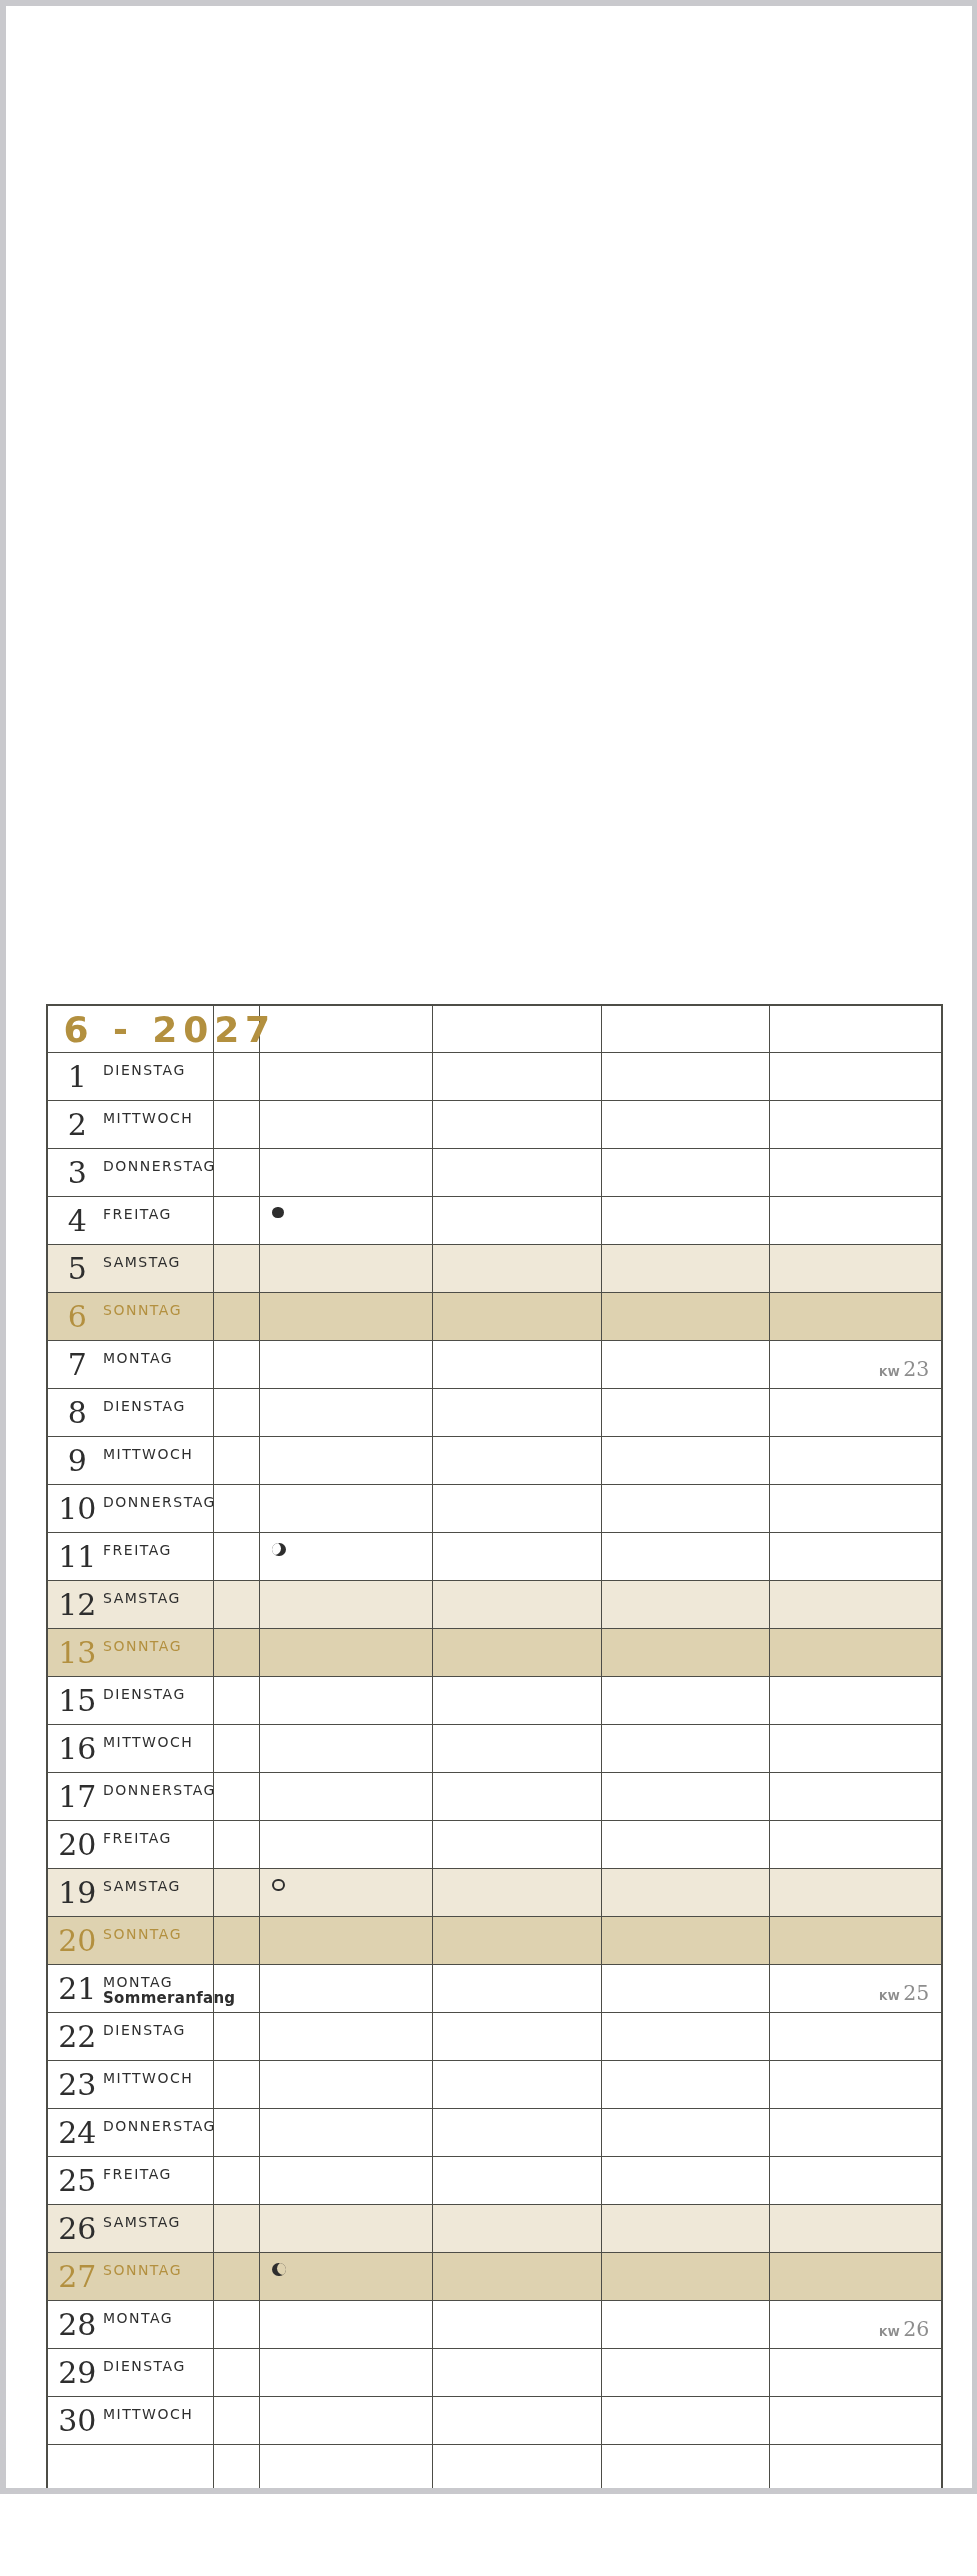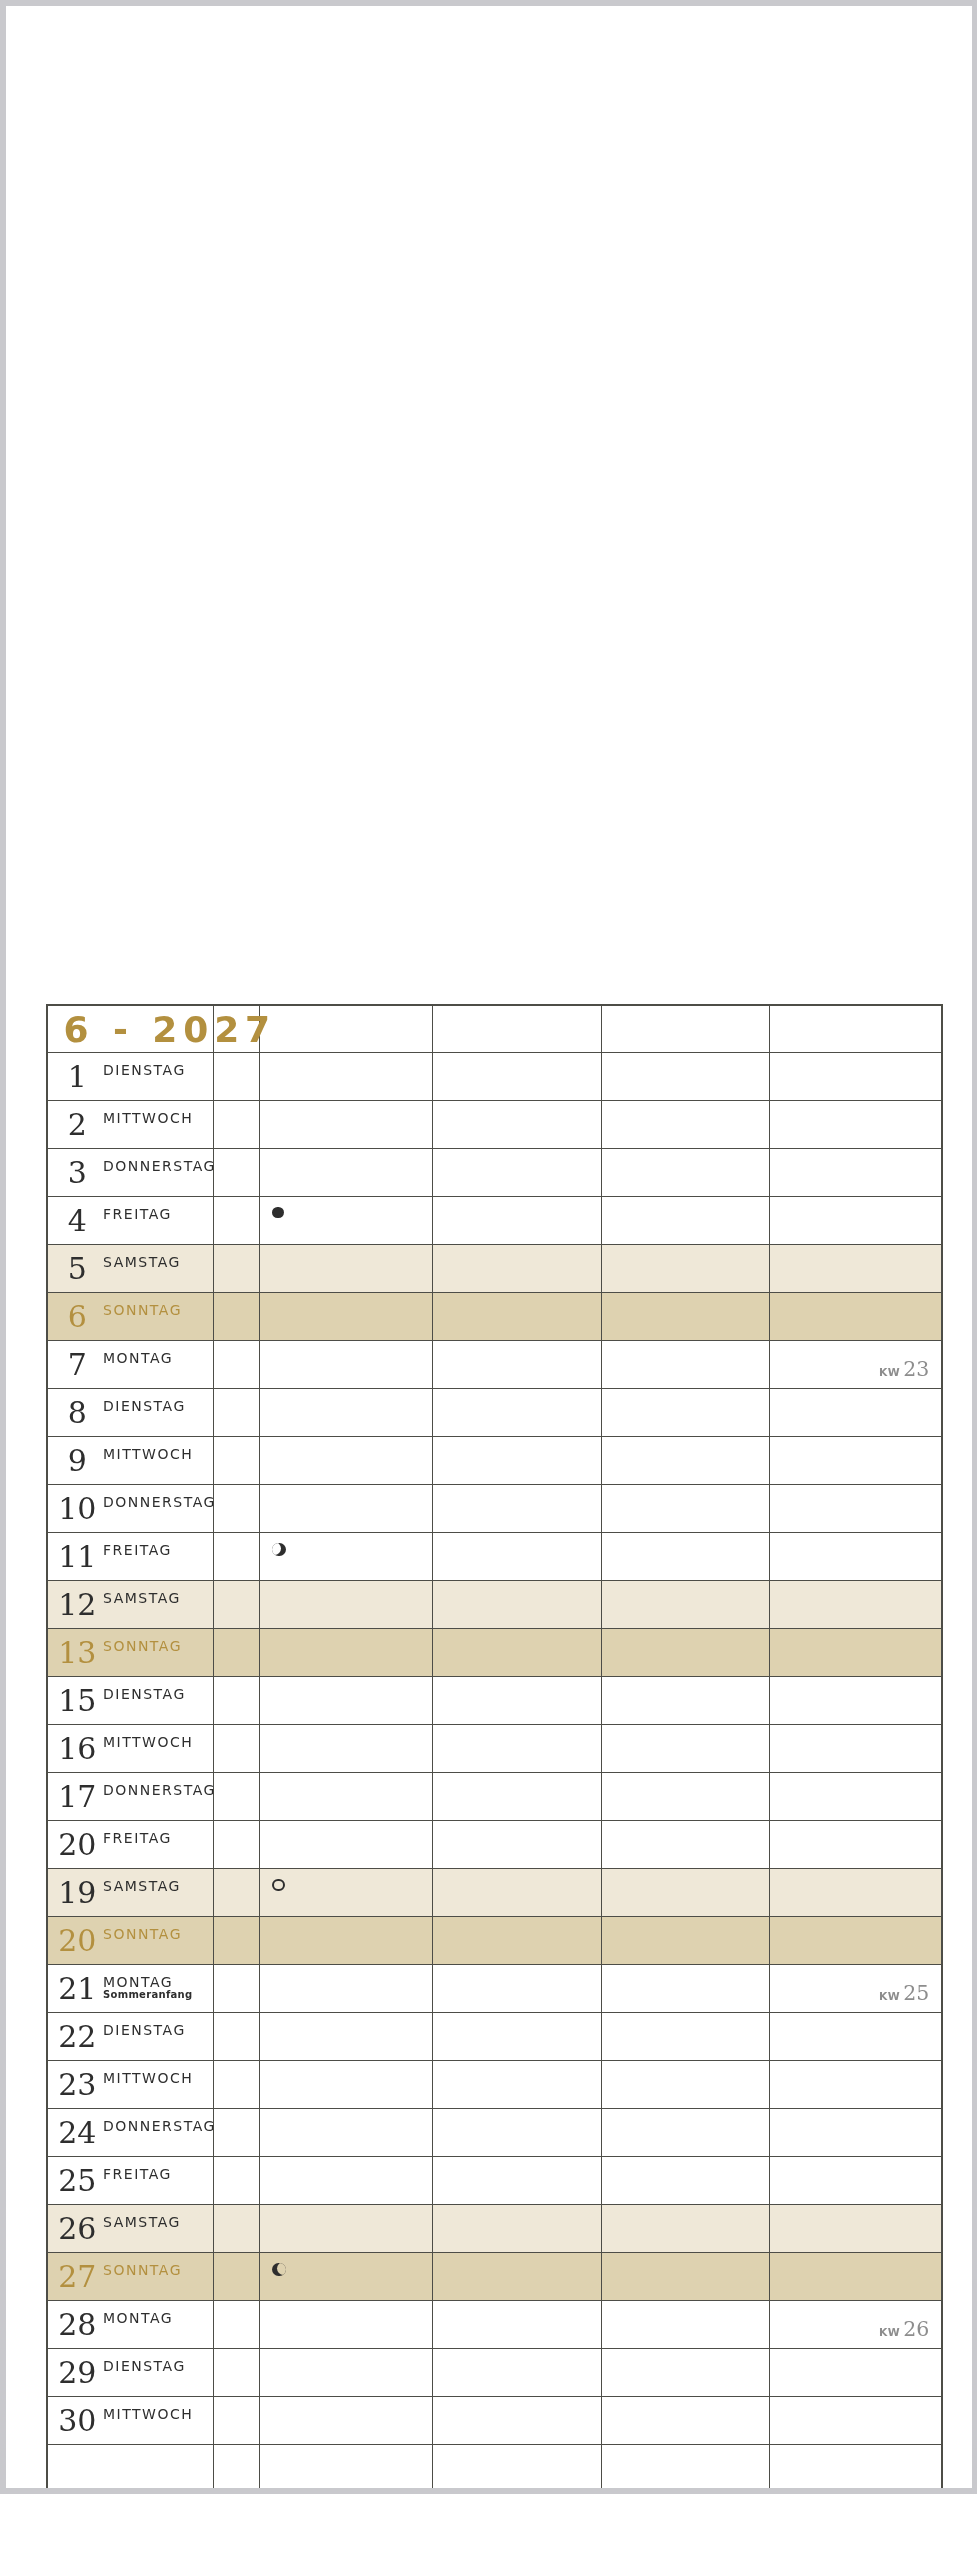--- a/index.html
+++ b/index.html
@@ -58,21 +58,21 @@
     font-family:"DejaVu Sans", sans-serif;
     font-weight:normal;
     font-size:14px; letter-spacing:1.5px;
     color:var(--day-text,#2e2e2e);
     white-space:nowrap;
   }
   .note {
     position:absolute; left:55px; top:24.4px;
     font-family:"DejaVu Sans", sans-serif;
     font-weight:bold;
-    font-size:10px; letter-spacing:0.3px;
+    font-size:15px; letter-spacing:0.3px;
     color:var(--day-text,#2e2e2e);
     white-space:nowrap;
   }
   tr.sunday .num, tr.sunday .label { color:var(--gold,#b3903f); }
   
   .moon { display:inline-block; position:relative; margin:9.8px 0 0 12.7px; }
   .moon-new  { width:11.7px; height:11.7px; border-radius:50%; background:var(--moon,#2e2e2e); }
   .moon-full { width:12.7px; height:12.7px; border-radius:50%; border:2px solid var(--moon,#2e2e2e); box-sizing:border-box; background:transparent; }
   .moon-first, .moon-last {
     width:13.7px; height:13.7px; border-radius:50%;

